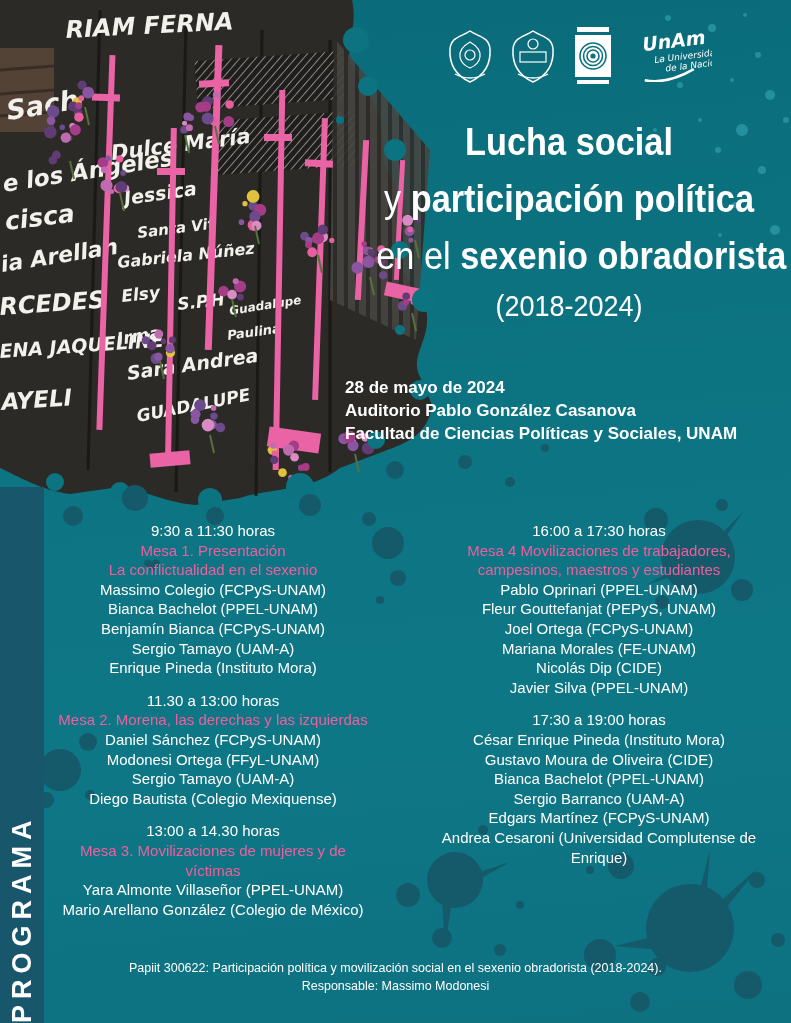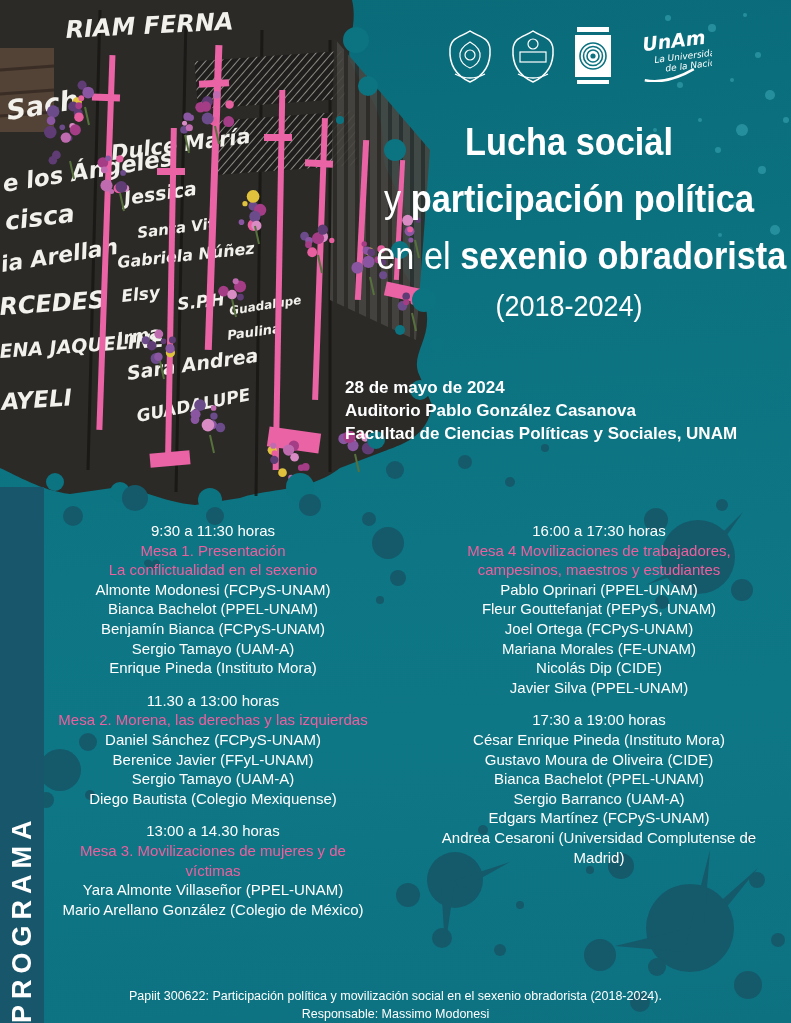--- a/index.html
+++ b/index.html
@@ -28,21 +28,21 @@
 
   .col{position:absolute;top:521px;text-align:center;color:#fff;font-size:15px;line-height:19.6px;}
   .col-left{left:54px;width:318px;}
   .col-right{left:423px;width:352px;text-align:center;}
   .session{margin-bottom:13px;}
   .session-time{font-weight:400;}
   .mesa-title{color:#ee5f9e;font-weight:400;}
   .speaker{font-weight:400;}
 
   .footer{position:absolute;left:0;top:959px;width:100%;text-align:center;color:#fff;
-    font-size:12.5px;line-height:18px;margin-top:28px;}
+    font-size:12.5px;line-height:18px;}
 </style>
 </head>
 <body>
 
 <div class="poster">
 
   <svg class="photo-svg" viewBox="0 0 442 510">
     <defs>
       <pattern id="hatch" width="6" height="6" patternUnits="userSpaceOnUse" patternTransform="rotate(45)">
         <rect width="6" height="6" fill="#1f1e1c"></rect>
@@ -402,31 +402,31 @@
 
   <div class="programa-strip">
     <div class="programa-label">PROGRAMA</div>
   </div>
 
   <div class="col col-left">
       <section class="session">
         <div class="session-time">9:30 a 11:30 horas</div>
         <div class="mesa-title">Mesa 1. Presentación</div>
         <div class="mesa-title">La conflictualidad en el sexenio</div>
-        <div class="speaker">Almonte Modonesi (FCPyS-UNAM)</div>
+        <div class="speaker">Massimo Colegio (FCPyS-UNAM)</div>
         <div class="speaker">Bianca Bachelot (PPEL-UNAM)</div>
         <div class="speaker">Benjamín Bianca (FCPyS-UNAM)</div>
         <div class="speaker">Sergio Tamayo (UAM-A)</div>
         <div class="speaker">Enrique Pineda (Instituto Mora)</div>
       </section>
       <section class="session">
         <div class="session-time">11.30 a 13:00 horas</div>
         <div class="mesa-title">Mesa 2. Morena, las derechas y las izquierdas</div>
         <div class="speaker">Daniel Sánchez (FCPyS-UNAM)</div>
-        <div class="speaker">Berenice Javier (FFyL-UNAM)</div>
+        <div class="speaker">Modonesi Ortega (FFyL-UNAM)</div>
         <div class="speaker">Sergio Tamayo (UAM-A)</div>
         <div class="speaker">Diego Bautista (Colegio Mexiquense)</div>
       </section>
       <section class="session">
         <div class="session-time">13:00 a 14.30 horas</div>
         <div class="mesa-title">Mesa 3. Movilizaciones de mujeres y de víctimas</div>
         <div class="speaker">Yara Almonte Villaseñor (PPEL-UNAM)</div>
         <div class="speaker">Mario Arellano González (Colegio de México)</div>
       </section>
     </div>
@@ -442,21 +442,21 @@
         <div class="speaker">Nicolás Dip (CIDE)</div>
         <div class="speaker">Javier Silva (PPEL-UNAM)</div>
       </section>
       <section class="session">
         <div class="session-time">17:30 a 19:00 horas</div>
         <div class="speaker">César Enrique Pineda (Instituto Mora)</div>
         <div class="speaker">Gustavo Moura de Oliveira (CIDE)</div>
         <div class="speaker">Bianca Bachelot (PPEL-UNAM)</div>
         <div class="speaker">Sergio Barranco (UAM-A)</div>
         <div class="speaker">Edgars Martínez (FCPyS-UNAM)</div>
-        <div class="speaker">Andrea Cesaroni (Universidad Complutense de Madrid)</div>
+        <div class="speaker">Andrea Cesaroni (Universidad Complutense de Enrique)</div>
       </section>
     </div>
 
   <div class="footer">
     <div>Papiit 300622: Participación política y movilización social en el sexenio obradorista (2018-2024).</div>
     <div>Responsable: Massimo Modonesi</div>
   </div>
 
 </div>
 

